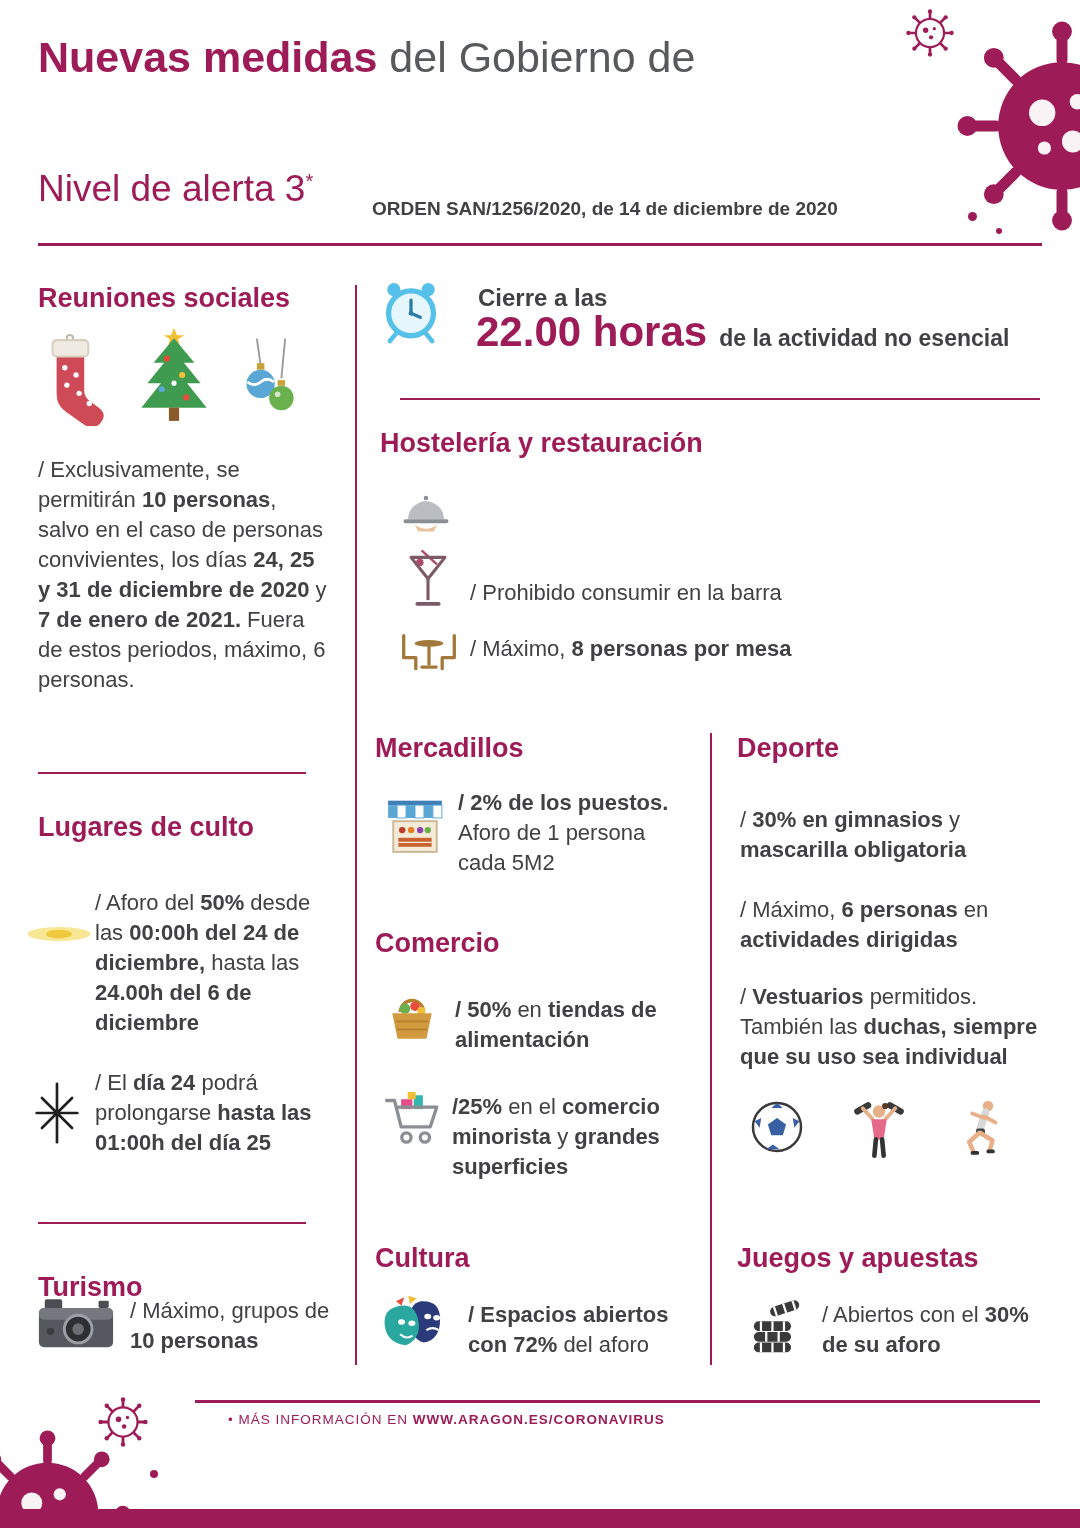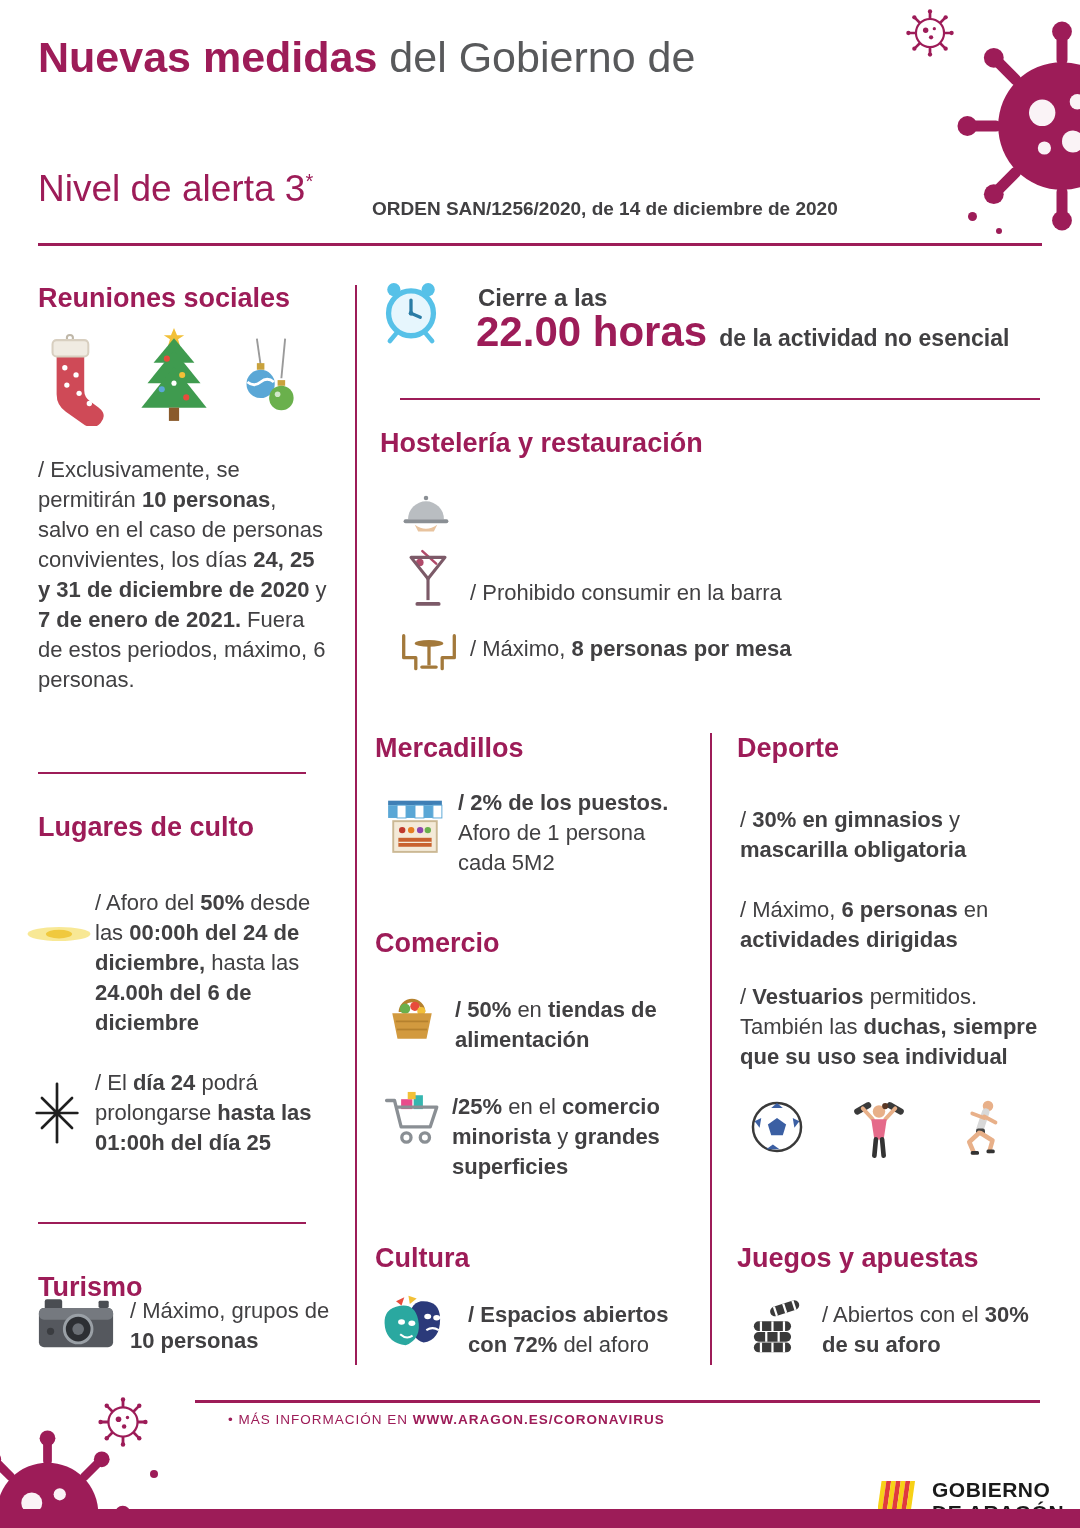--- a/index.html
+++ b/index.html
@@ -480,35 +480,16 @@
       <g fill="#fff" opacity="0.95">
         <circle cx="41" cy="44" r="6"></circle>
           <circle cx="57" cy="39" r="3.5"></circle>
           <circle cx="55" cy="57" r="5"></circle>
           <circle cx="42" cy="60" r="3"></circle>
       </g>
     </svg>
   </div>
   <div class="dot" style="left:150px;top:1470px;width:8px;height:8px;"></div>
 
-  <div class="logo">
-    <span>
-      <svg viewBox="0 0 46 46" width="44" height="44">
-        <g transform="skewX(-8) translate(4 0)">
-          <rect x="0" y="2" width="5" height="42" fill="#f7d117"></rect>
-          <rect x="5" y="2" width="5" height="42" fill="#e03a3e"></rect>
-          <rect x="10" y="2" width="5" height="42" fill="#f7d117"></rect>
-          <rect x="15" y="2" width="5" height="42" fill="#e03a3e"></rect>
-          <rect x="20" y="2" width="5" height="42" fill="#f7d117"></rect>
-          <rect x="25" y="2" width="5" height="42" fill="#e03a3e"></rect>
-          <rect x="30" y="2" width="5" height="42" fill="#f7d117"></rect>
-        </g>
-      </svg>
-    </span>
-    <span class="logo-text">
-      <div>GOBIERNO</div>
-      <div>DE ARAGÓN</div>
-    </span>
-  </div>
 
   <div class="bottom-bar"></div>
 
 </div>
 
 </body></html>

